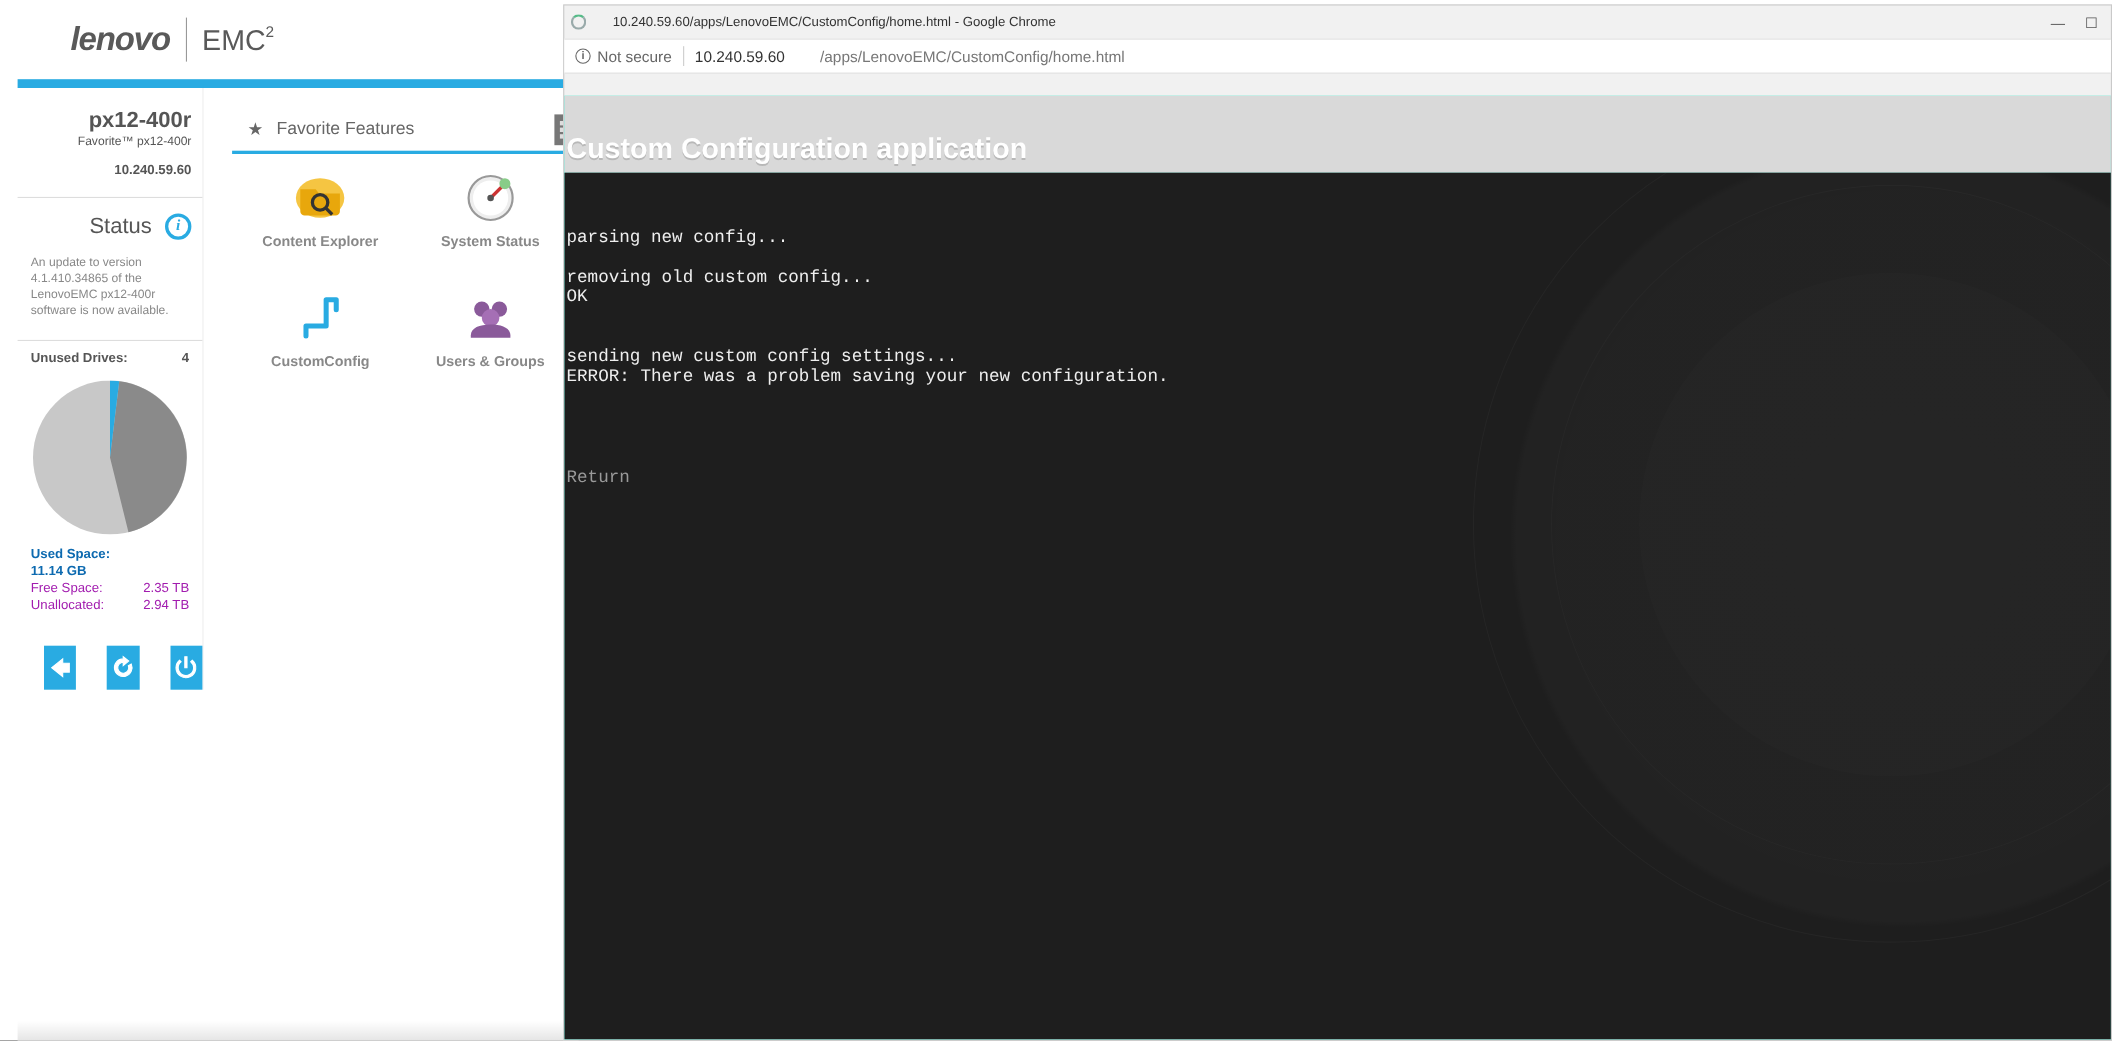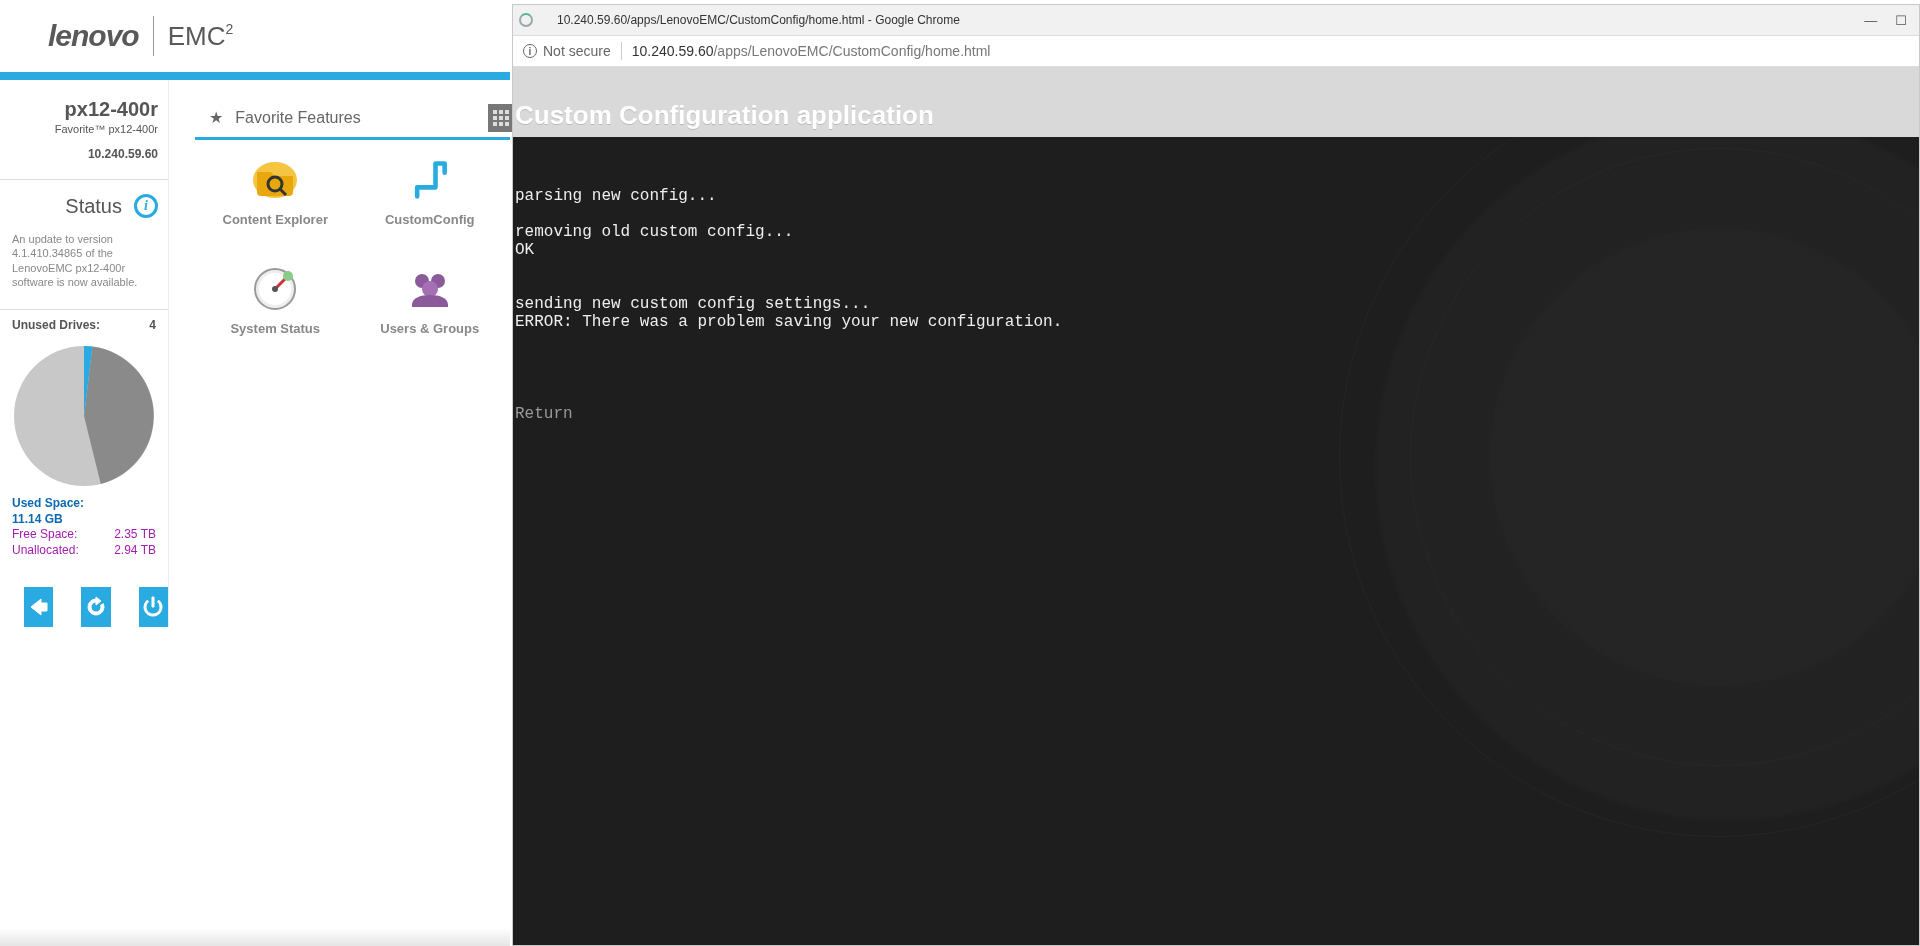--- a/index.html
+++ b/index.html
@@ -1,19 +1,19 @@
 <!DOCTYPE html>
 <html><head>
 <meta charset="utf-8">
 <style>
 * { margin: 0; padding: 0; box-sizing: border-box; }
 body { font-family: Arial, Helvetica, sans-serif; background: #fff; overflow: hidden; width: 1920px; height: 946px; position: relative; }
 
 
-.dashboard { position: absolute; left: 0; top: 0; width: 510px; height: 946px; background: #fff; }
+.dashboard { position: absolute; left: 16px; top: 0; width: 510px; height: 946px; background: #fff; }
 
 .logo-bar { height: 72px; display: flex; align-items: center; padding-left: 48px; }
 .logo-lenovo { font-style: italic; font-weight: 700; font-size: 30px; color: #595959; letter-spacing: -1px; }
 .logo-divider { width: 1px; height: 40px; background: #999; margin: 0 14px; }
 .logo-emc { font-weight: 400; font-size: 26px; color: #595959; display: flex; align-items: flex-start; }
 .logo-emc sup { font-size: 14px; }
 
 .blue-strip { height: 8px; background: #29abe2; }
 
 .device-block { padding: 18px 10px 8px 10px; text-align: right; }
@@ -61,23 +61,23 @@
 .chrome { position: absolute; left: 512px; top: 4px; right: 0; bottom: 0; background: #f1f1f1; border: 1px solid #c9c9c9; display: flex; flex-direction: column; }
 .chrome-titlebar { height: 30px; display: flex; align-items: center; padding: 0 6px; font-size: 12px; color: #333; justify-content: space-between; }
 .chrome-title-left { display: flex; align-items: center; gap: 24px; }
 .chrome-favicon { width: 14px; height: 14px; border: 2px solid #9aa; border-top-color: #5b8; border-radius: 50%; }
 .chrome-winbtns { display: flex; gap: 18px; color: #555; font-size: 13px; padding-right: 6px; }
 .chrome-addr { height: 32px; display: flex; align-items: center; padding: 0 10px; gap: 10px; background: #fff; border-top: 1px solid #ddd; border-bottom: 1px solid #ddd; font-size: 14px; color: #555; }
 .addr-secure { display: flex; align-items: center; gap: 6px; color: #666; }
 .addr-info-icon { width: 14px; height: 14px; border: 1.5px solid #666; border-radius: 50%; display: flex; align-items: center; justify-content: center; font-size: 10px; font-weight: 700; }
 .addr-divider { width: 1px; height: 18px; background: #ccc; }
 .addr-url { color: #333; }
-.addr-url .path { color: #777; }
-
-.chrome-body { flex: 1; background: #5eead4; position: relative; overflow: hidden; }
+.addr-url .path { color: #777; margin-left: 32px; }
+
+.chrome-body { flex: 1; background: #5eead4; position: relative; overflow: hidden; margin-top: 20px; }
 .chrome-header-strip { height: 70px; background: #d9d9d9; display: flex; align-items: flex-end; padding: 0 0 6px 0; }
 .chrome-header-strip h1 { font-size: 26px; font-weight: 700; color: #fff; text-shadow: 0 1px 0 rgba(0,0,0,.15); margin-left: 2px; }
 
 .console { position: absolute; left: 0; top: 70px; right: 0; bottom: 0; background: #1e1e1e; color: #eee; font-family: Consolas, "Courier New", monospace; font-size: 16px; padding: 50px 2px 0 2px; white-space: pre; overflow: hidden; }
 .console .return-link { color: #999; cursor: pointer; display: inline-block; margin-top: 74px; }
 
 .console::after { content: ""; position: absolute; right: -260px; top: -120px; width: 900px; height: 900px; border-radius: 50%; background: radial-gradient(circle at center, rgba(255,255,255,0.025) 0%, rgba(255,255,255,0.02) 55%, transparent 56%); }
 .console-arcs { position: absolute; right: -180px; top: -60px; width: 760px; height: 760px; border-radius: 50%; border: 1px solid rgba(255,255,255,0.03); }
 .console-arcs::before { content: ""; position: absolute; inset: 70px; border-radius: 50%; border: 1px solid rgba(255,255,255,0.025); }
 .console-arcs::after { content: ""; position: absolute; inset: 150px; border-radius: 50%; background: rgba(255,255,255,0.012); }
@@ -187,38 +187,38 @@
               <path d="M6 16h14l3 4h19v16a4 4 0 0 1-4 4H10a4 4 0 0 1-4-4z" fill="#e8a70c"></path>
               <circle cx="24" cy="28" r="7" fill="none" stroke="#333" stroke-width="3"></circle>
               <line x1="29" y1="33" x2="35" y2="39" stroke="#333" stroke-width="3"></line>
             </svg>
         </div>
         <div class="feature-label">Content Explorer</div>
       </div>
 
       <div class="feature-item">
         <div class="feature-icon">
-          <svg viewBox="0 0 48 48" width="44" height="44">
-              <path d="M30 6h10v10M30 6v26H10v10" fill="none" stroke="#29abe2" stroke-width="5" stroke-linecap="round" stroke-linejoin="round"></path>
-            </svg>
-        </div>
-        <div class="feature-label">CustomConfig</div>
-      </div>
-
-      <div class="feature-item">
-        <div class="feature-icon">
           <svg viewBox="0 0 48 48" width="48" height="48">
               <circle cx="24" cy="24" r="20" fill="#eee" stroke="#999" stroke-width="2"></circle>
               <circle cx="24" cy="24" r="16" fill="#fff"></circle>
               <path d="M24 24 L34 14" stroke="#c33" stroke-width="3"></path>
               <circle cx="24" cy="24" r="3" fill="#555"></circle>
               <circle cx="37" cy="11" r="5" fill="#8c8"></circle>
             </svg>
         </div>
         <div class="feature-label">System Status</div>
+      </div>
+
+      <div class="feature-item">
+        <div class="feature-icon">
+          <svg viewBox="0 0 48 48" width="44" height="44">
+              <path d="M30 6h10v10M30 6v26H10v10" fill="none" stroke="#29abe2" stroke-width="5" stroke-linecap="round" stroke-linejoin="round"></path>
+            </svg>
+        </div>
+        <div class="feature-label">CustomConfig</div>
       </div>
 
       <div class="feature-item">
         <div class="feature-icon">
           <svg viewBox="0 0 48 48" width="48" height="48">
               <circle cx="16" cy="16" r="7" fill="#8a5a9a"></circle>
               <circle cx="32" cy="16" r="7" fill="#8a5a9a"></circle>
               <circle cx="24" cy="24" r="8" fill="#a56fb5"></circle>
               <path d="M6 40c0-7 8-10 18-10s18 3 18 10v2H6z" fill="#8a5a9a"></path>
             </svg>

